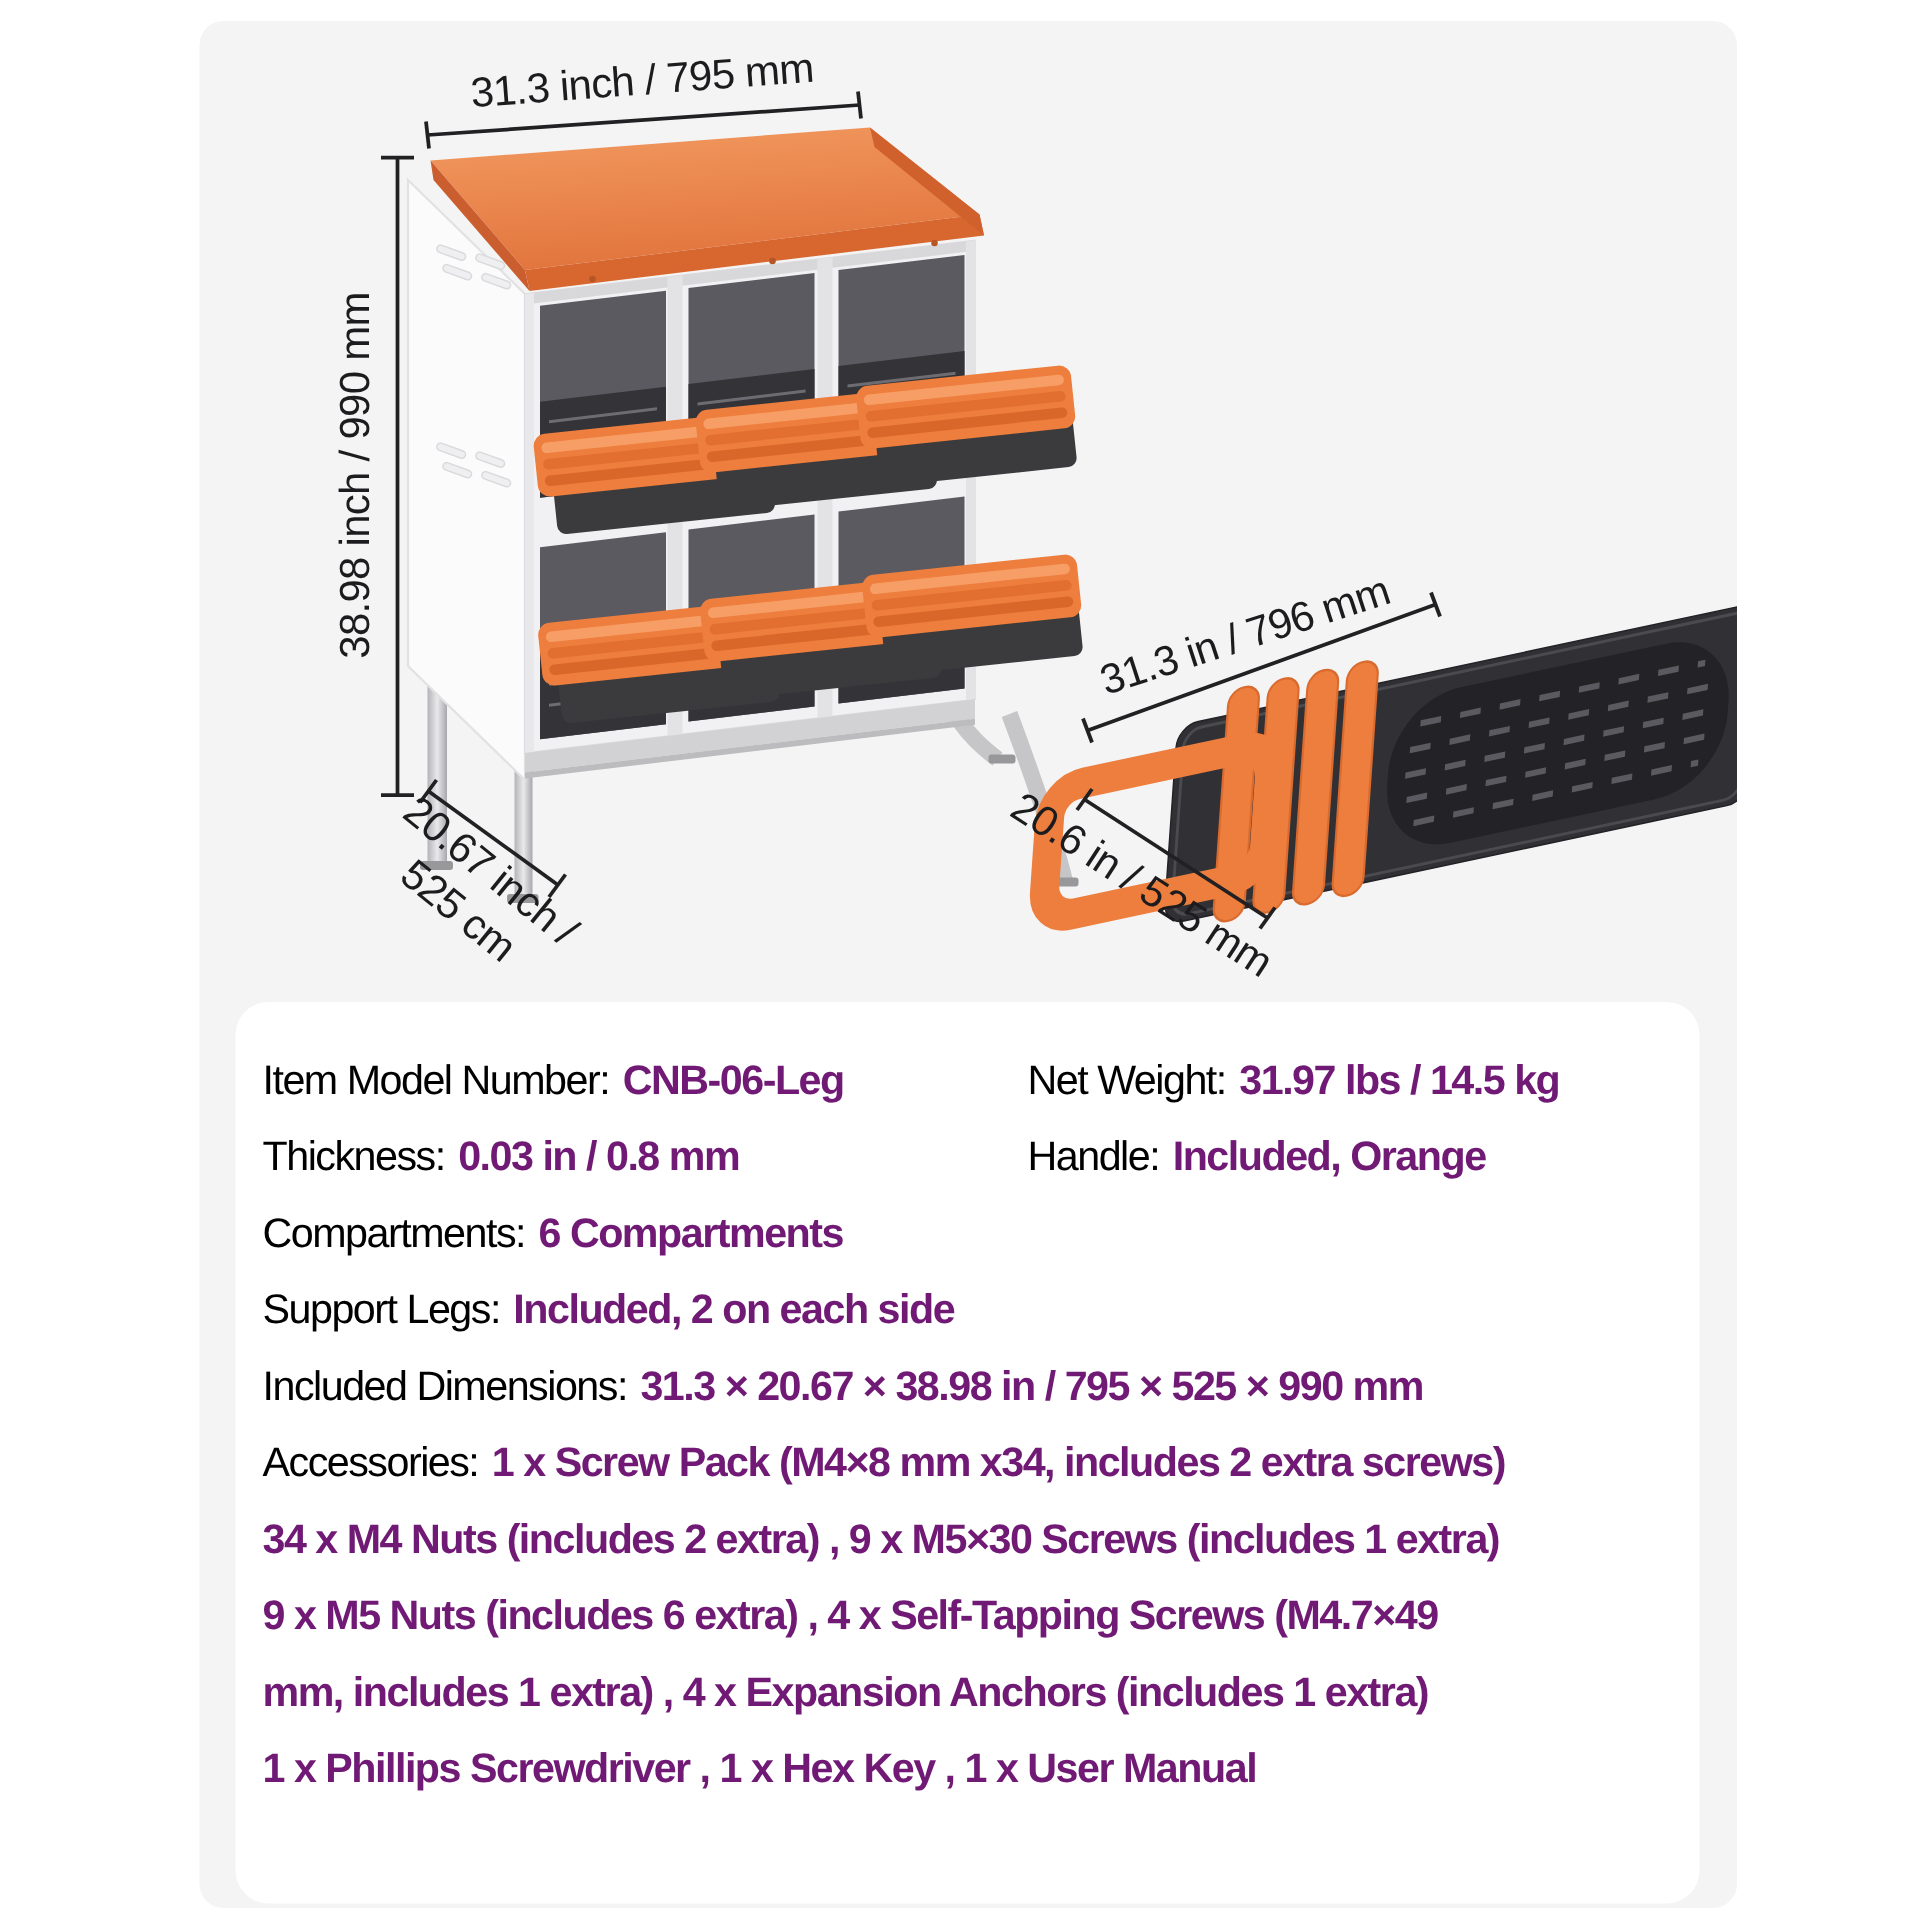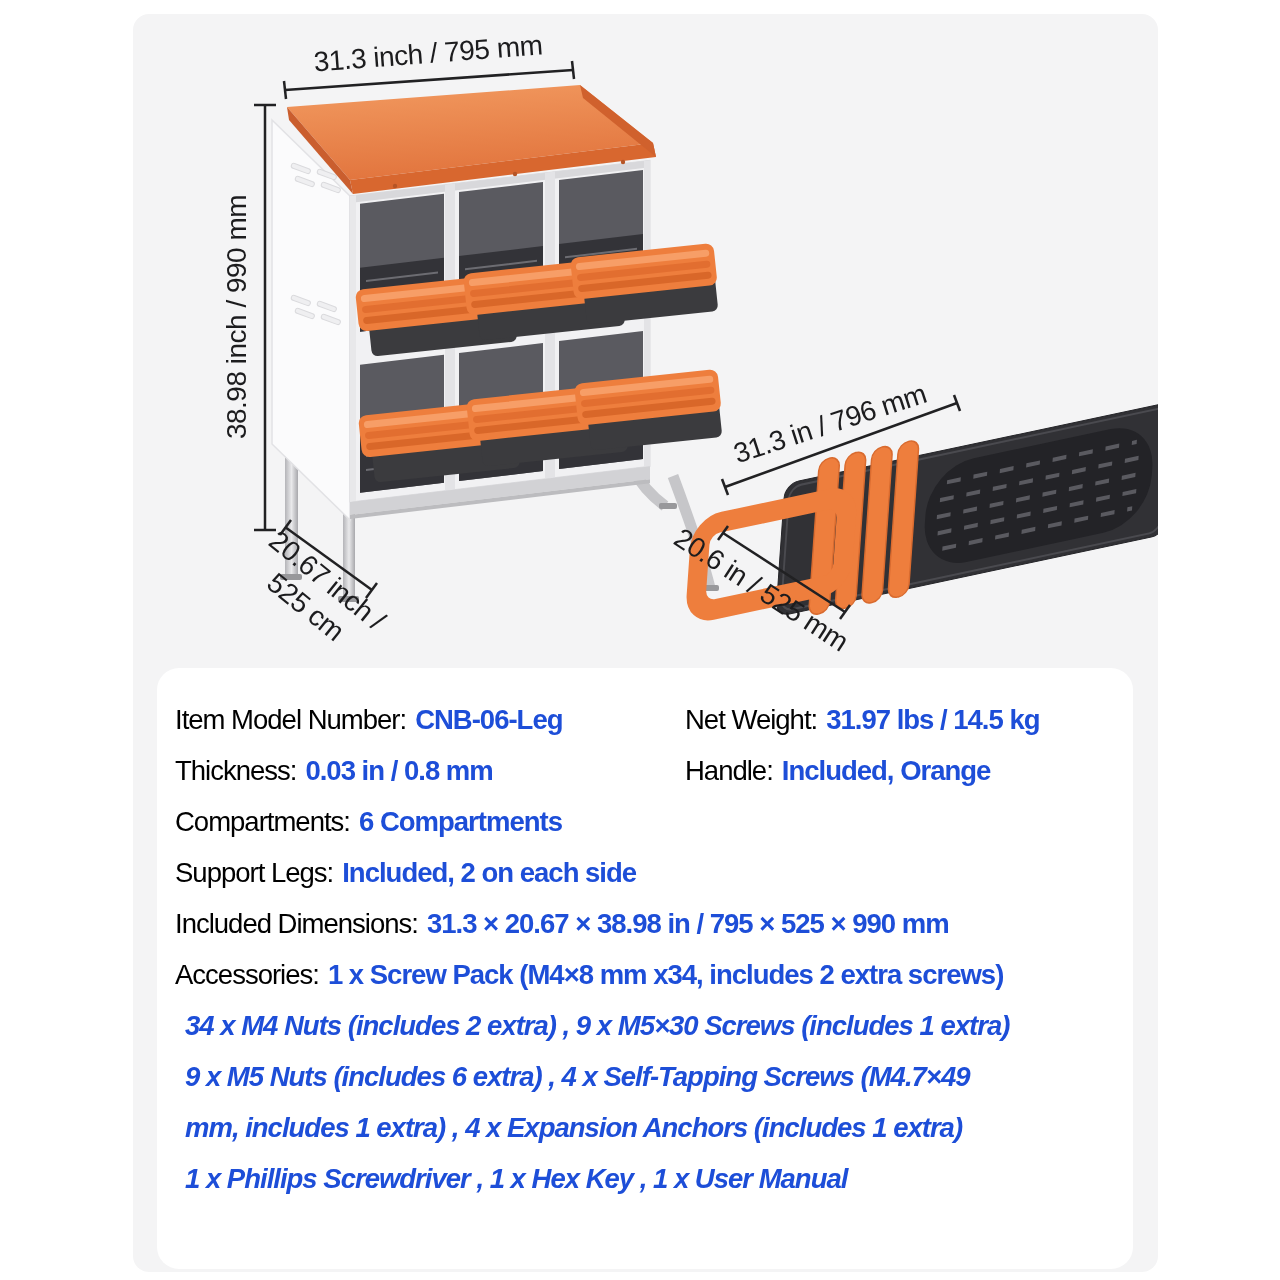--- a/index.html
+++ b/index.html
@@ -17,22 +17,22 @@
   #dim-tray-w{left:577px;top:394px;width:240px;transform:rotate(-18deg);}
   #dim-tray-d{left:508px;top:560px;width:240px;transform:rotate(33deg);}
   
   .spec-card{position:absolute;left:24px;top:654px;width:976px;height:601px;
              background:#ffffff;border-radius:22px;box-sizing:border-box;
              padding:26px 0 0 18px;font-size:27.5px;letter-spacing:-1px;color:#1d1d1f;}
   .spec-row{height:51px;line-height:51px;white-space:nowrap;}
   .two-col{display:flex;}
   .col-l{width:510px;flex:none;}
   .lab{color:#000000;}
-  .val{color:#1d4ed8;font-weight:bold;margin-left:9px;}
-  .cont .val{margin-left:10px;font-style:italic;}
+  .val{color:#701a75;font-weight:bold;margin-left:9px;}
+  .cont .val{margin-left:0;}
 </style>
 </head>
 <body>
 
 <div class="page">
   <div class="panel">
 
     <svg class="illustration-svg" width="1025" height="660" viewBox="0 0 1025 660">
       <defs>
         <linearGradient id="roofG" x1="0" y1="0" x2="0.25" y2="1">

